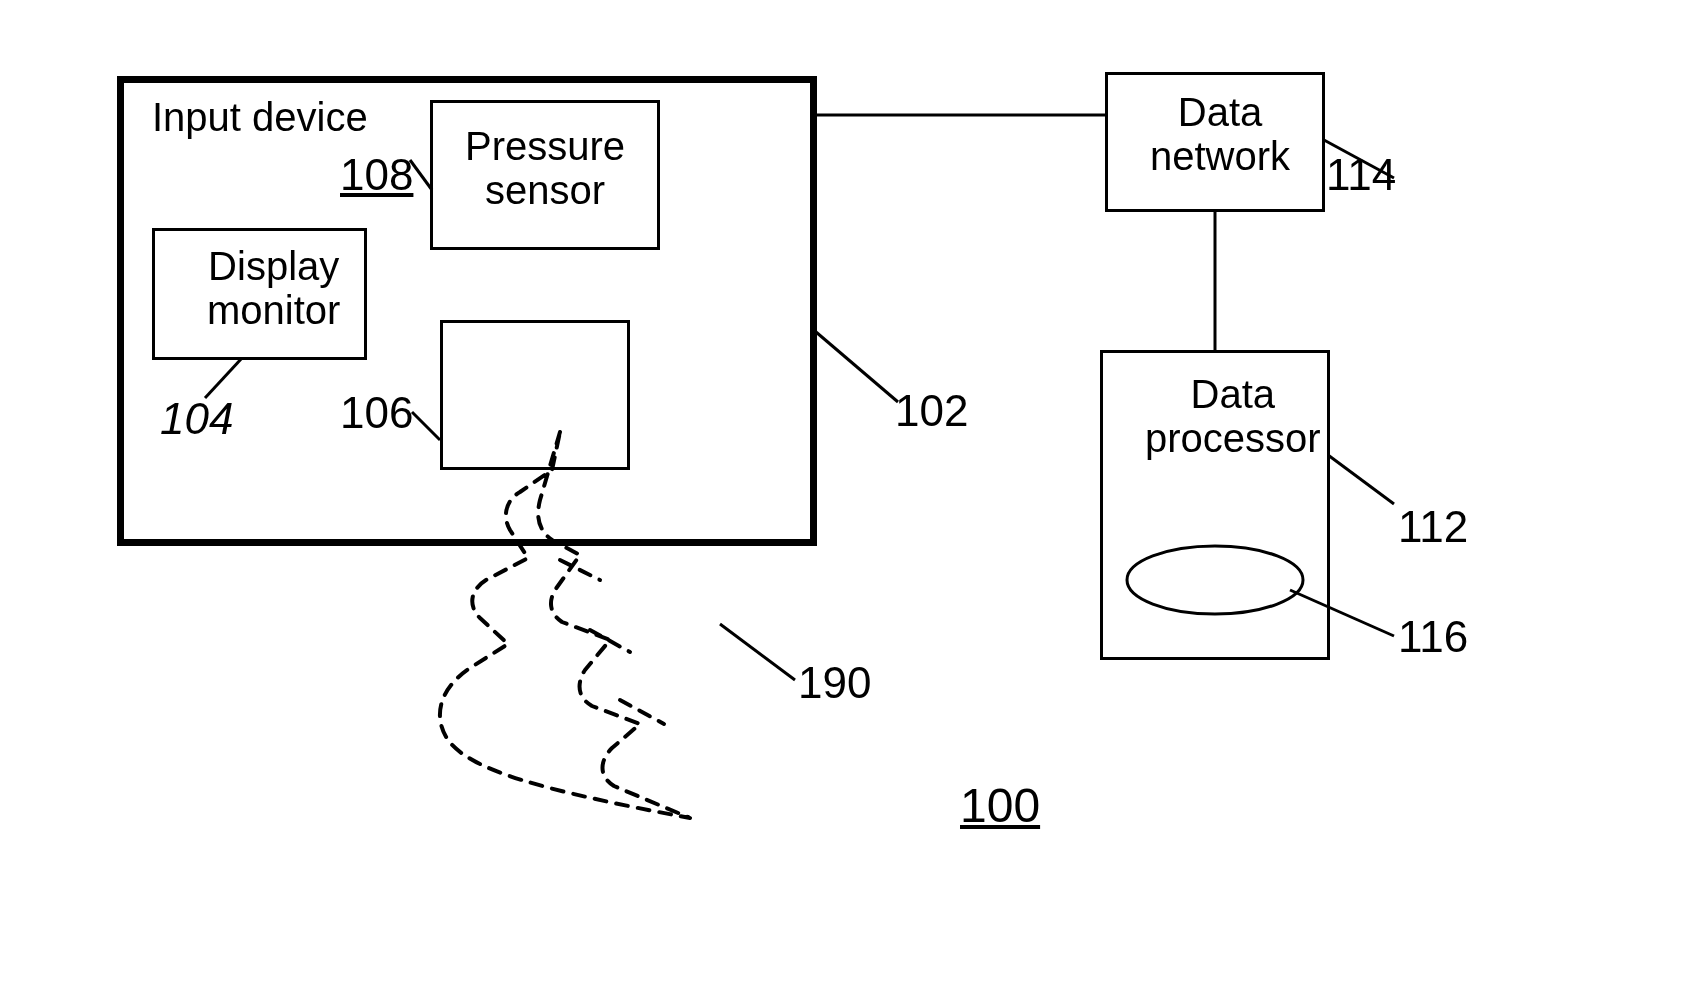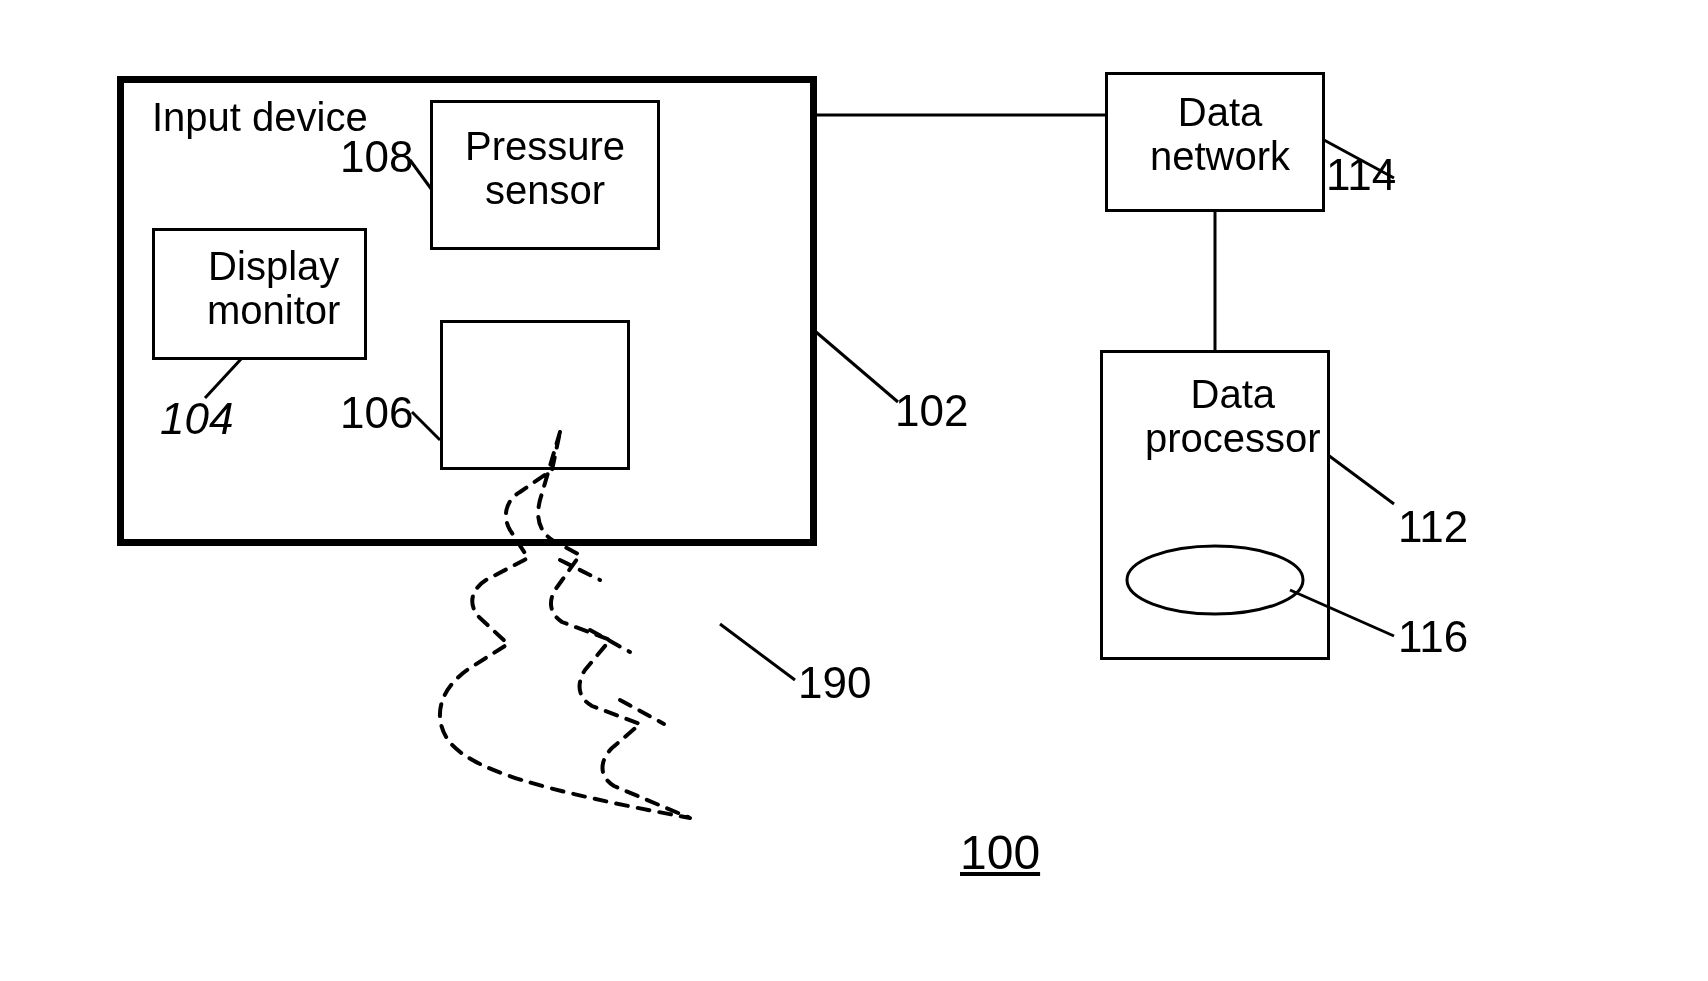--- a/index.html
+++ b/index.html
@@ -66,29 +66,29 @@
   <div class="box" style="left:440px; top:320px; width:190px; height:150px;"></div>
 
   <div class="box" style="left:1105px; top:72px; width:220px; height:140px;"></div>
   <div class="label" style="left:1150px; top:90px;">Data
 network</div>
 
   <div class="box" style="left:1100px; top:350px; width:230px; height:310px;"></div>
   <div class="label" style="left:1145px; top:372px;">Data
 processor</div>
 
-  <div class="ref" style="left:340px; top:132px;">108</div>
+  <div class="ref" style="left:340px; top:150px;text-decoration:underline;">108</div>
   <div class="ref" style="left:160px; top:394px;font-style:italic;">104</div>
   <div class="ref" style="left:340px; top:388px;">106</div>
   <div class="ref" style="left:895px; top:386px;">102</div>
   <div class="ref" style="left:798px; top:658px;">190</div>
   <div class="ref" style="left:1326px; top:150px;">114</div>
   <div class="ref" style="left:1398px; top:478px;margin-top:24px;">112</div>
   <div class="ref" style="left:1398px; top:612px;">116</div>
-  <div class="figref" style="left:960px; top:778px;margin-top:47px;">100</div>
+  <div class="figref" style="left:960px; top:778px;">100</div>
 
   <svg class="overlay" viewBox="0 0 1708 981">
 
     <line x1="817" y1="115" x2="1105" y2="115" stroke="#000" stroke-width="3"></line>
 
     <line x1="1215" y1="212" x2="1215" y2="350" stroke="#000" stroke-width="3"></line>
 
     <line x1="410" y1="160" x2="432" y2="190" stroke="#000" stroke-width="3"></line>
 
     <line x1="205" y1="398" x2="242" y2="358" stroke="#000" stroke-width="3"></line>

